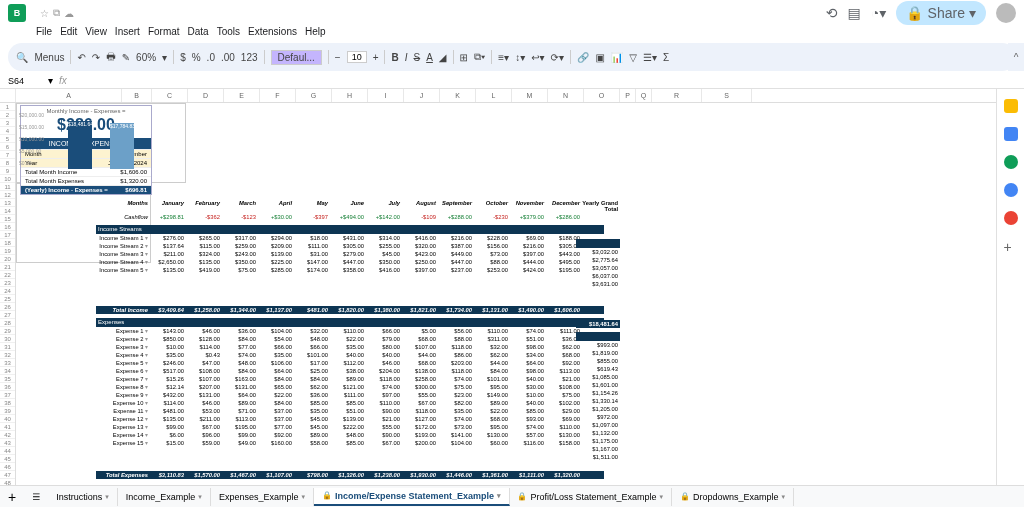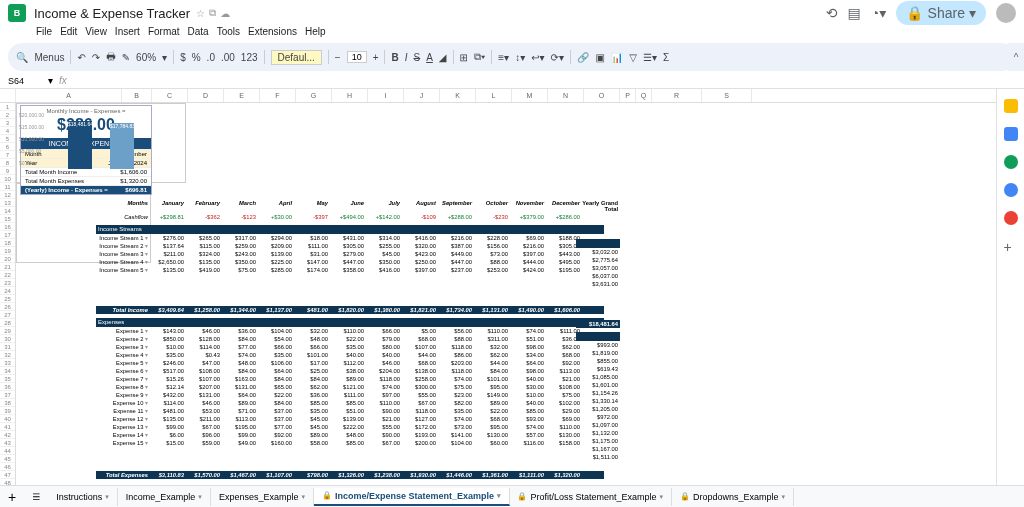--- a/index.html
+++ b/index.html
@@ -8,21 +8,21 @@
 .logo { width: 18px; height: 18px; background: #0f9d58; border-radius: 3px; color: #fff; font-weight: bold; display: flex; align-items: center; justify-content: center; font-size: 9px; margin-right: 8px; }
 .doc-title { font-size: 13px; color: #202124; }
 .top-icons { margin-left: auto; display: flex; align-items: center; gap: 10px; }
 .top-icons span { color: #5f6368; font-size: 14px; }
 .share-btn { background: #c2e7ff; border-radius: 20px; padding: 4px 10px; font-size: 10px; display: flex; align-items: center; gap: 4px; }
 .avatar { width: 20px; height: 20px; border-radius: 50%; background: #bbb; }
 .menu-bar { display: flex; gap: 8px; padding: 0 36px 4px; font-size: 10px; color: #202124; }
 .toolbar { display: flex; align-items: center; height: 28px; background: #edf2fa; border-radius: 16px; margin: 2px 8px; padding: 0 8px; gap: 6px; font-size: 10px; color: #444; }
 .toolbar .sep { width: 1px; height: 14px; background: #ccc; }
 .toolbar input { width: 20px; border: 1px solid #ccc; text-align: center; font-size: 9px; }
-.toolbar .font-box { border: 1px solid #ccc; padding: 1px 6px; background: #fef9c3; }
+.toolbar .font-box { border: 1px solid #ccc; padding: 1px 6px; background: #c4b5fd; }
 .name-box { display: flex; padding: 2px 8px; border-bottom: 1px solid #e0e0e0; }
 .name-box input { border: none; width: 40px; font-size: 9px; }
 .fx { font-style: italic; color: #999; margin: 0 6px; }
 .sheet-area { display: flex; height: 424px; }
 .side-panel { width: 28px; border-left: 1px solid #e0e0e0; display: flex; flex-direction: column; align-items: center; gap: 14px; padding-top: 10px; }
 .side-panel div { width: 14px; height: 14px; border-radius: 3px; }
 .grid-wrap { flex: 1; overflow: hidden; position: relative; }
 .col-headers { display: flex; height: 14px; background: #fff; border-bottom: 1px solid #ddd; font-size: 7px; color: #666; }
 .col-headers div { border-right: 1px solid #e8e8e8; text-align: center; line-height: 14px; }
 .content { display: flex; height: 410px; overflow: hidden; }
@@ -60,21 +60,20 @@
 .tab.active { background: #fff; color: #1a4d7a; border-bottom: 2px solid #1a4d7a; font-weight: bold; }
 .tab .lock { font-size: 8px; }
 .tab .dd { font-size: 7px; color: #888; }
 .chev { position: absolute; right: 0; top: 0; width: 16px; height: 28px; background: #edf2fa; display:flex;align-items:center;justify-content:center;color:#666; }
 </style>
 </head>
 <body>
 
 <div class="top-bar">
   <div class="logo">B</div>
-  <div class="doc-title">Income &amp; Expense Tracker</div>
   <span style="margin-left:6px;color:#999">☆</span>
   <span style="margin-left:4px;color:#999">⧉</span>
   <span style="margin-left:4px;color:#999">☁</span>
   <div class="top-icons">
     <span>⟲</span>
     <span>▤</span>
     <span>◔▾</span>
     <div class="share-btn">
       <span>🔒</span>
       <span>Share</span>

